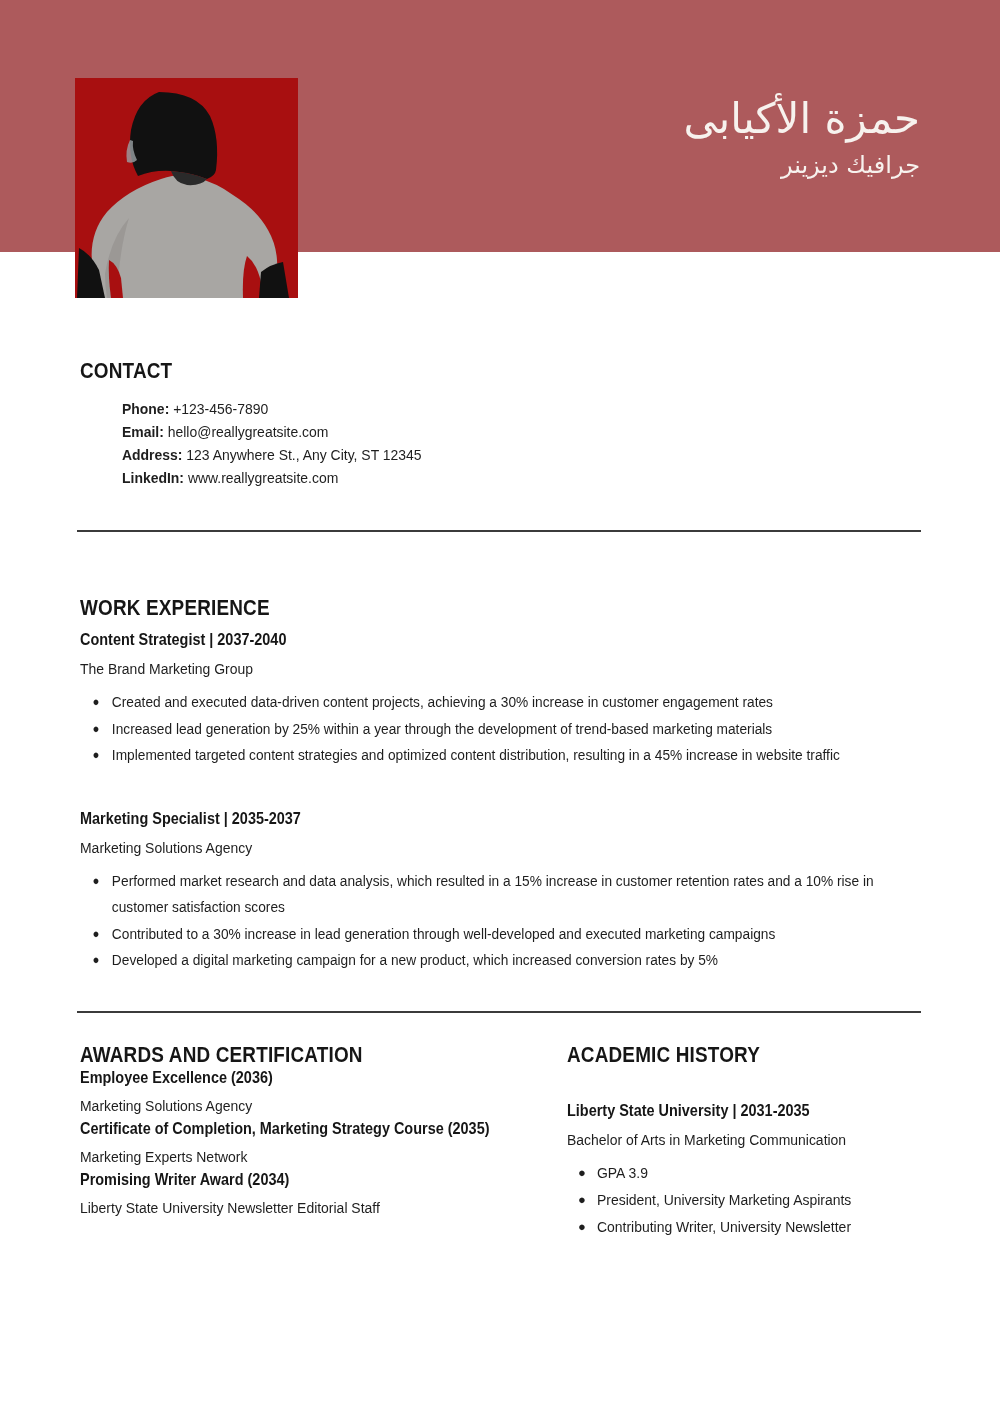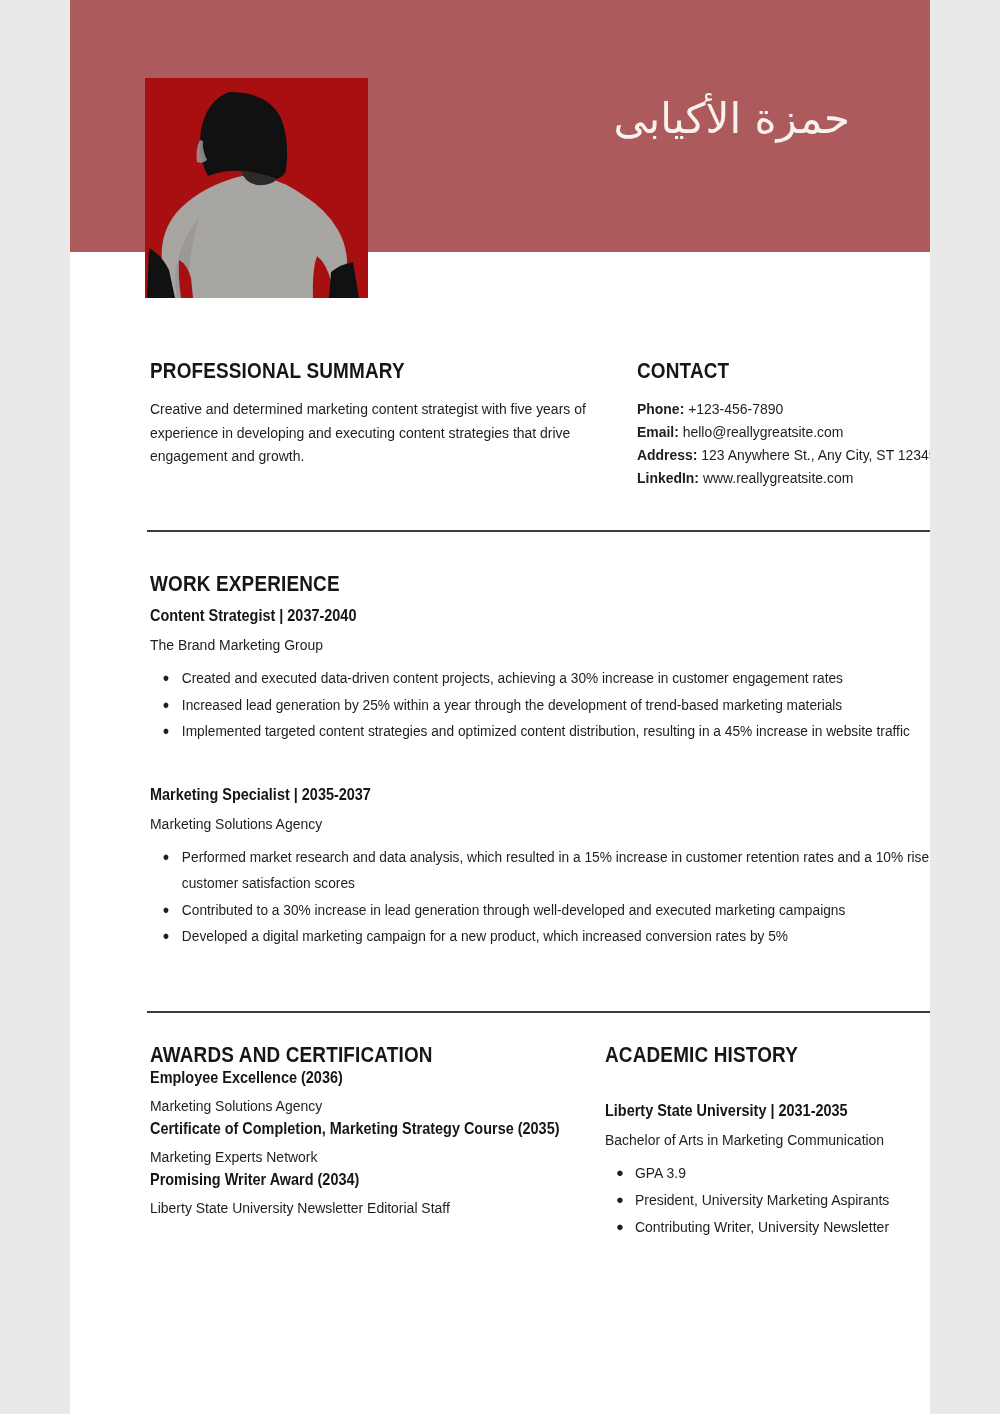--- a/index.html
+++ b/index.html
@@ -1,18 +1,18 @@
 <!DOCTYPE html>
 <html><head>
 <meta charset="utf-8">
 <style>
   html, body { margin: 0; padding: 0; background: #e9e9e9; }
   .page {
     position: relative;
-    width: 860px;
+    width: 1000px;
     height: 1414px;
     margin: 0 auto;
     background: #ffffff;
     overflow: hidden;
     font-family: "Liberation Sans", "DejaVu Sans", sans-serif;
     color: #1e1e1e;
   }
 
   
   .band {
@@ -95,32 +95,32 @@
     width: 840px;
     display: grid;
     grid-template-columns: 455px 1fr;
     column-gap: 32px;
   }
   .summary-text {
     margin-top: 14px;
     font-size: 15.5px;
     line-height: 23.5px;
   }
-  .contact-list { margin-top: 14px; }
+  .contact-list { margin-top: 14px; margin-left: 42px; }
   .contact-row {
     font-size: 15.5px;
     line-height: 23px;
   }
   .contact-label { font-weight: bold; }
   .contact-label::after { content: ": "; font-weight: bold; }
 
   
   .row2 {
     position: absolute;
-    top: 571px; left: 80px;
+    top: 595px; left: 80px;
     width: 845px;
   }
   .job { margin-top: 9px; }
   .job + .job { margin-top: 39px; }
   .company {
     font-size: 15.5px;
     line-height: 22px;
     margin-top: 7px;
   }
   .bullets {
@@ -146,20 +146,21 @@
     white-space: nowrap;
   }
 
   
   .row3 {
     position: absolute;
     top: 1042px; left: 80px;
     width: 840px;
     display: grid;
     grid-template-columns: 455px 1fr;
+    column-gap: 32px;
   }
   .award { }
   .award:first-of-type { margin-top: 17px; }
   .award-org {
     font-size: 15.5px;
     line-height: 24px;
     margin-top: 5px;
   }
   .edu-block { margin-top: 33px; }
   .degree {
@@ -205,27 +206,24 @@
       <path d="M4,170 Q16,176 24,192 L30,220 L2,220 Z" fill="#111111"></path>
 
       <path d="M172,178 Q182,186 186,204 L187,220 L168,220 Q167,192 172,178 Z" fill="#a80f10"></path>
 
       <path d="M186,194 Q196,186 208,184 L214,220 L184,220 Z" fill="#111111"></path>
     </svg>
   </div>
 
   <div class="name-block">
     <div class="name">حمزة الأكيابى</div>
+    <div class="job-title-ar">جرافيك ديزينر</div>
   </div>
 
   <div class="row1">
-    <div>
-      <div class="h-section">PROFESSIONAL SUMMARY</div>
-      <div class="summary-text cx-wrap">Creative and determined marketing content strategist with five years of experience in developing and executing content strategies that drive engagement and growth.</div>
-    </div>
     <div>
       <div class="h-section">CONTACT</div>
       <div class="contact-list">
         <div class="contact-row cx">
           <span class="contact-label">Phone</span><span>+123-456-7890</span>
         </div>
         <div class="contact-row cx">
           <span class="contact-label">Email</span><span>hello@reallygreatsite.com</span>
         </div>
         <div class="contact-row cx">

